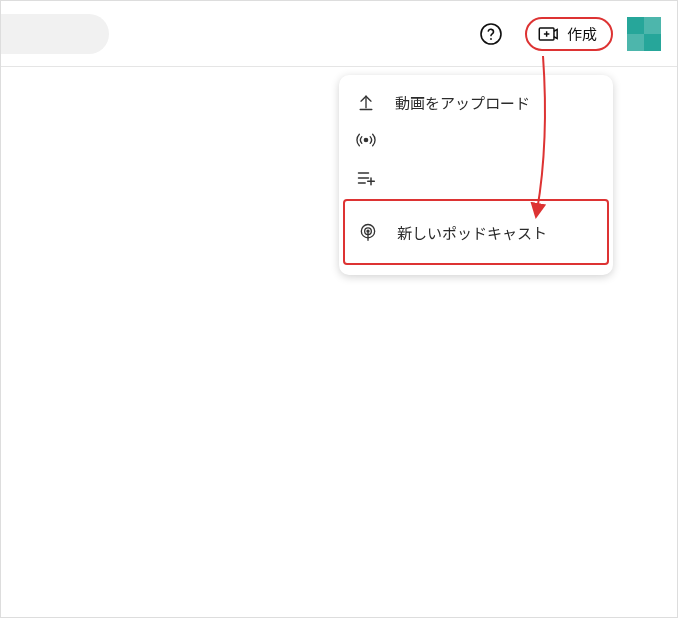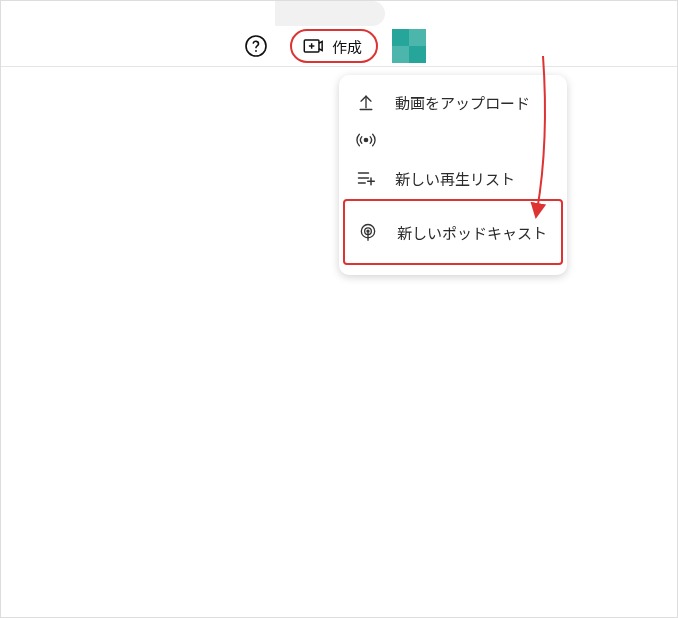--- a/index.html
+++ b/index.html
@@ -15,21 +15,20 @@
   }
 
   .topbar {
     height: 66px;
     border-bottom: 1px solid #e5e5e5;
     display: flex;
     align-items: center;
     justify-content: space-between;
     padding: 0 16px 0 0;
     background: #fff;
-    flex-direction: column;
   }
 
   .search-pill {
     width: 110px;
     height: 40px;
     background: #f1f1f1;
     border-radius: 0 20px 20px 0;
     margin-left: -2px;
   }
 
@@ -74,21 +73,21 @@
     background:#80cbc4;
   }
   .avatar::before{ left:0; top:0; width:17px; height:17px; background:#26a69a;}
   .avatar::after{ right:0; bottom:0; width:17px; height:17px; background:#26a69a;}
 
   
   .menu {
     position: absolute;
     top: 74px;
     left: 338px;
-    width: 228px;
+    width: 274px;
     background: #fff;
     border-radius: 10px;
     box-shadow: 0 2px 8px rgba(0,0,0,0.18);
     padding: 8px 0;
   }
   .menu-item {
     display: flex;
     align-items: center;
     gap: 18px;
     padding: 8px 16px;
@@ -179,21 +178,20 @@
   <div class="menu-item">
     <span class="micon">
       <svg width="20" height="20" viewBox="0 0 24 24" fill="none" stroke="#333" stroke-width="1.8" stroke-linecap="round">
         <line x1="3" y1="6" x2="15" y2="6"></line>
         <line x1="3" y1="12" x2="15" y2="12"></line>
         <line x1="3" y1="18" x2="11" y2="18"></line>
         <line x1="18" y1="12" x2="18" y2="20"></line>
         <line x1="14" y1="16" x2="22" y2="16"></line>
       </svg>
     </span>
-    <span>新しい再生リスト</span>
   </div>
 
   <div class="menu-item highlight">
     <span class="micon">
       <svg width="20" height="20" viewBox="0 0 24 24" fill="none" stroke="#333" stroke-width="1.6" stroke-linecap="round">
         <circle cx="12" cy="11" r="8"></circle>
         <circle cx="12" cy="11" r="4"></circle>
         <circle cx="12" cy="11" r="1.2" fill="#333"></circle>
         <line x1="12" y1="13" x2="12" y2="22"></line>
       </svg>

